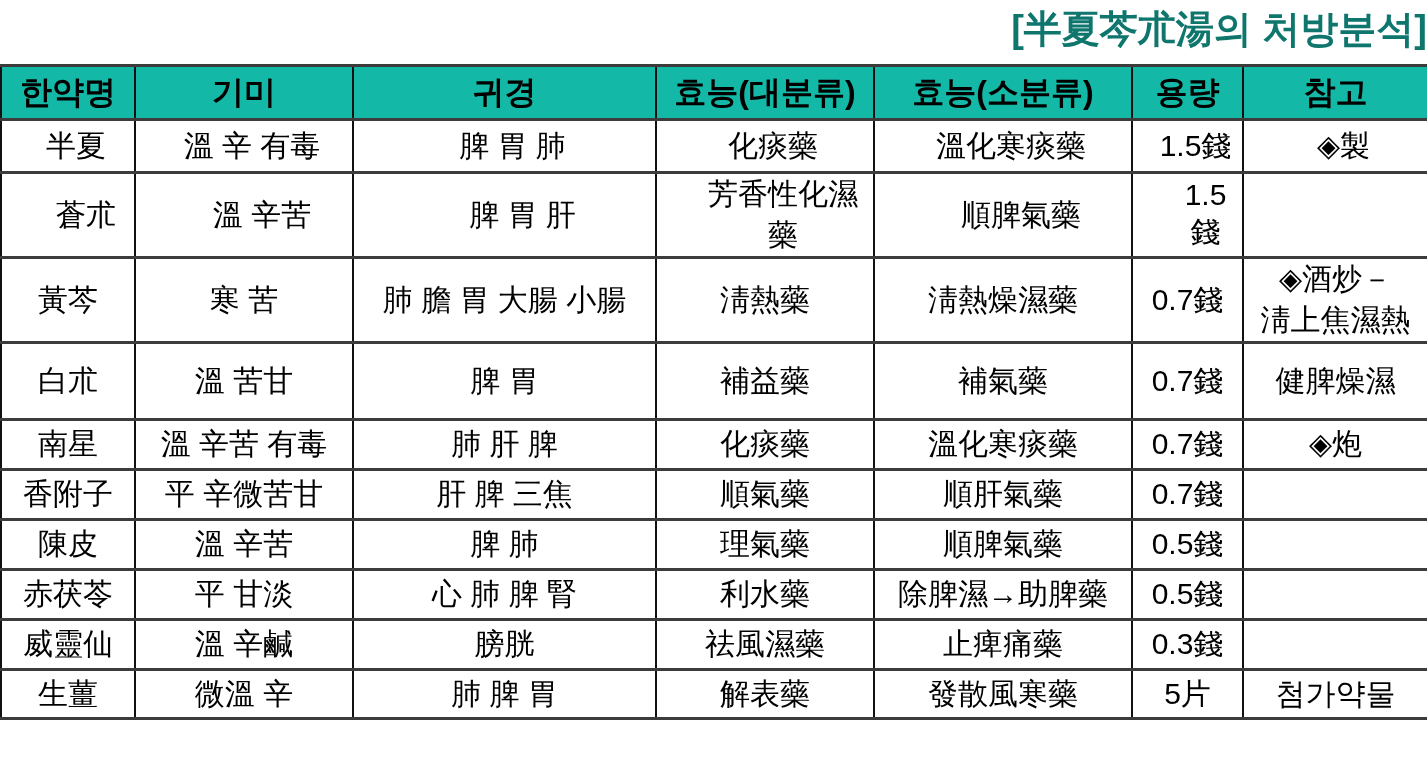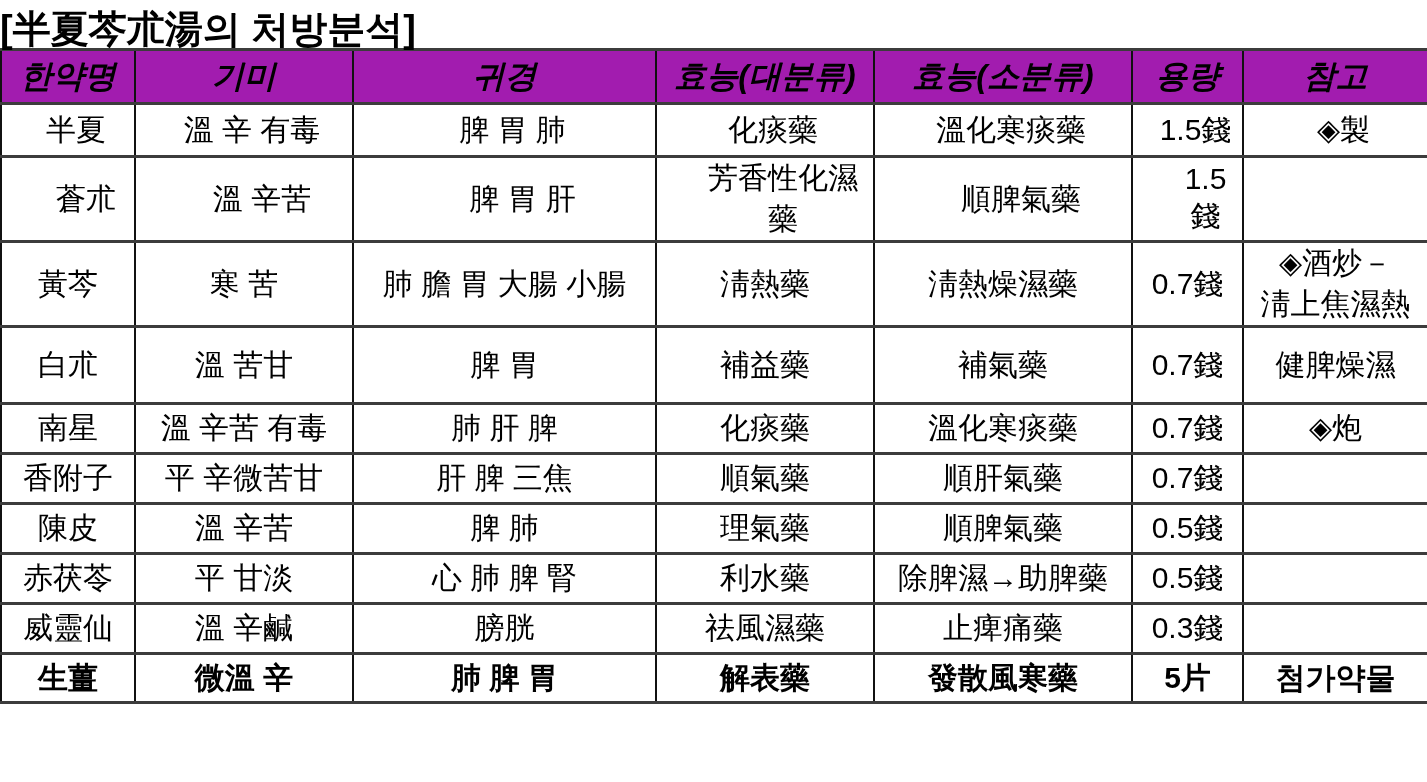--- a/index.html
+++ b/index.html
@@ -6,64 +6,63 @@
   .page {
     position: relative;
     width: 1427px;
     height: 782px;
     background: #ffffff;
     font-family: "Liberation Sans", "DejaVu Sans", sans-serif;
     color: #000000;
     overflow: hidden;
   }
   .title {
-    height: 48px;
+    height: 64px;
     line-height: 58px;
-    text-align: left;
+    text-align: right;
     font-size: 38px;
     font-weight: bold;
     letter-spacing: 0px;
-    color: #000000;
+    color: #0f766e;
   }
   table.rx {
     border-collapse: collapse;
     table-layout: fixed;
     width: 1427px;
   }
   table.rx th, table.rx td {
     border-left: 2px solid #111111;
     border-right: 2px solid #111111;
     border-top: 3px solid #3c3c3c;
     border-bottom: 3px solid #3c3c3c;
     text-align: center;
     vertical-align: middle;
     padding: 0 4px;
     box-sizing: border-box;
     white-space: pre-line;
     overflow: hidden;
   }
   table.rx th {
-    background: #a21caf;
+    background: #14b8a6;
     font-size: 32px;
     font-weight: bold;
     height: 54px;
-    font-style: italic;
   }
   table.rx td {
     font-size: 30px;
     font-weight: normal;
     background: #ffffff;
   }
   tr.h58  td { height: 53px; padding-left: 20px; }
   tr.h56  td { height: 51px; padding-left: 40px; }
   tr.h86  td { height: 81px; }
   tr.h82  td { height: 77px; }
   tr.h55  td { height: 50px; }
   tr.h53  td { height: 48px; }
-  tr.h54  td { height: 49px; font-weight: bold; }
+  tr.h54  td { height: 49px; }
   td.dose { font-size: 29px; }
   td.note { font-size: 29px; }
 </style>
 </head>
 <body>
 
 <div class="page">
 
   <div class="title">[半夏芩朮湯의 처방분석]</div>
 

